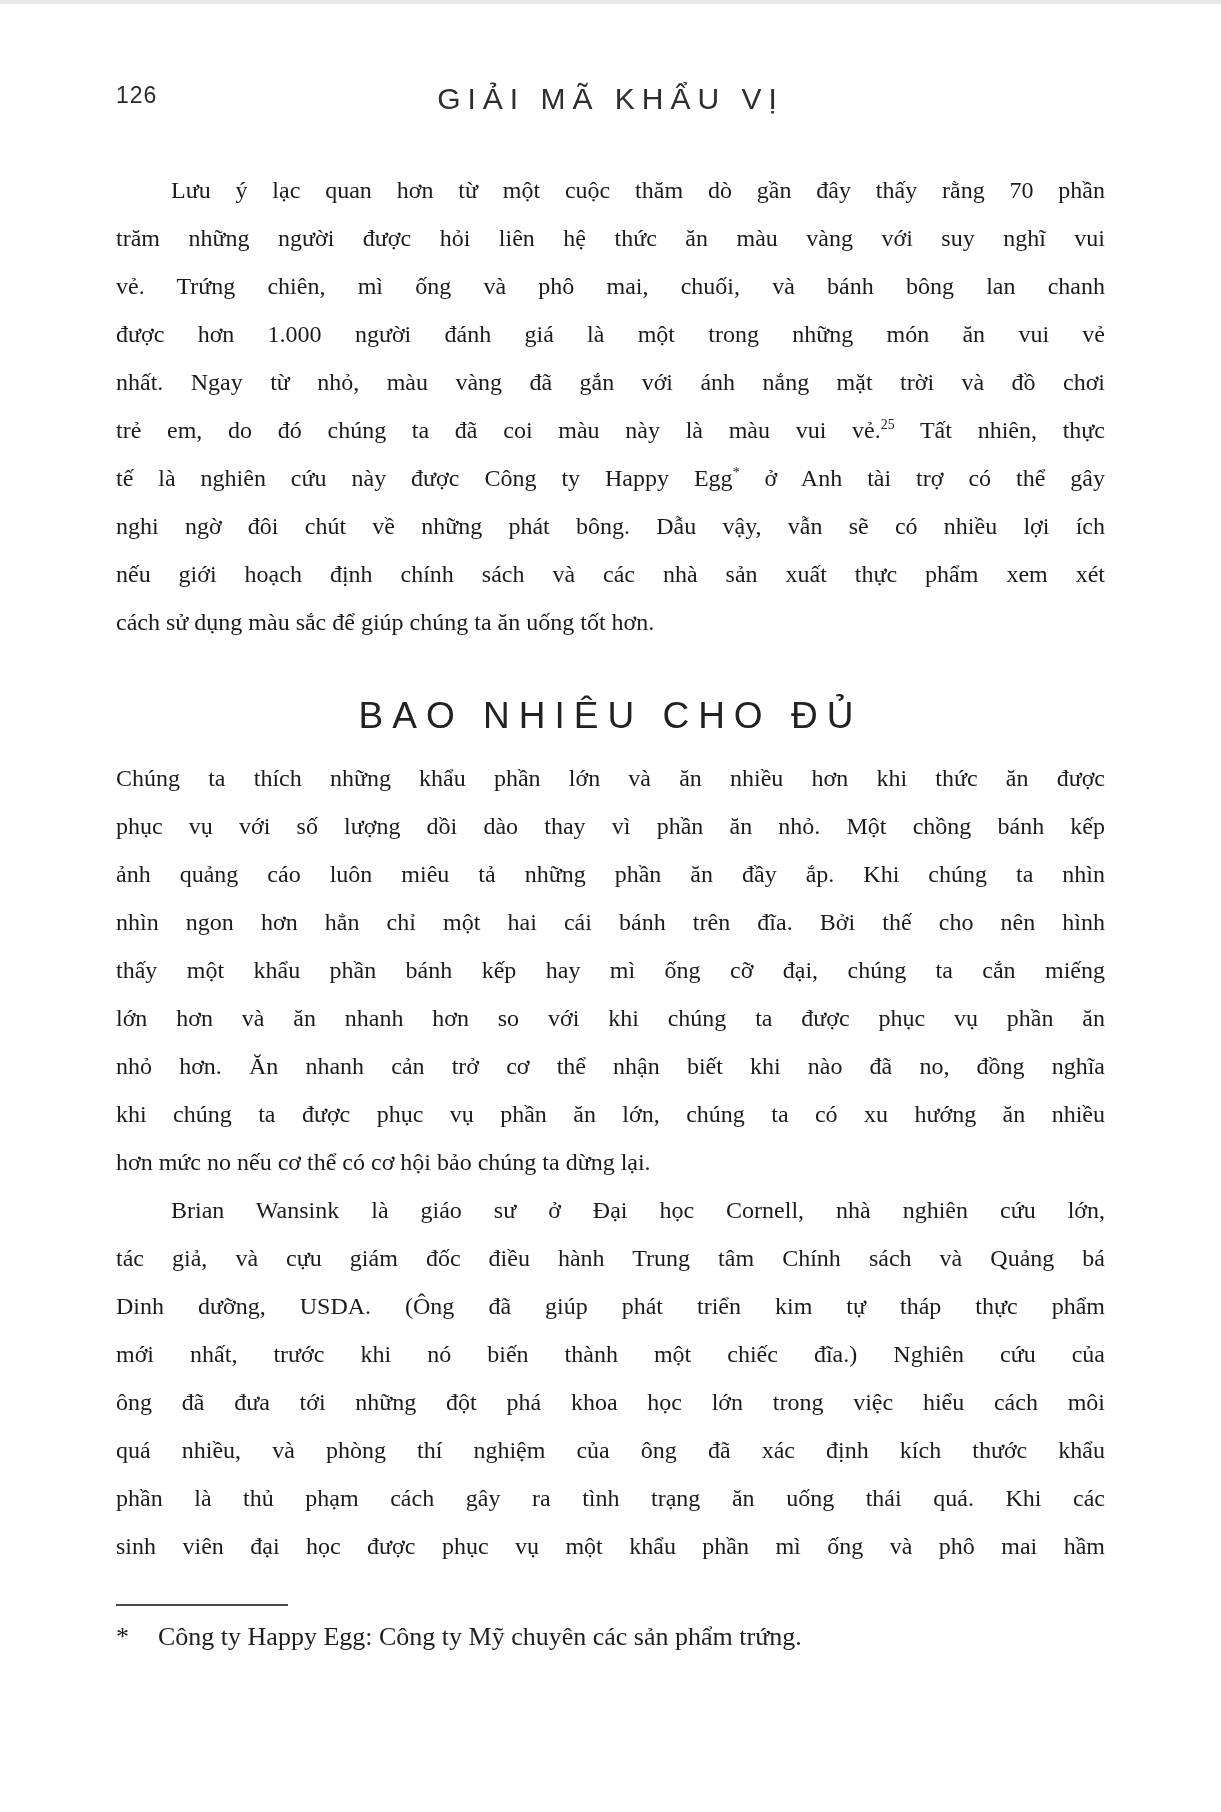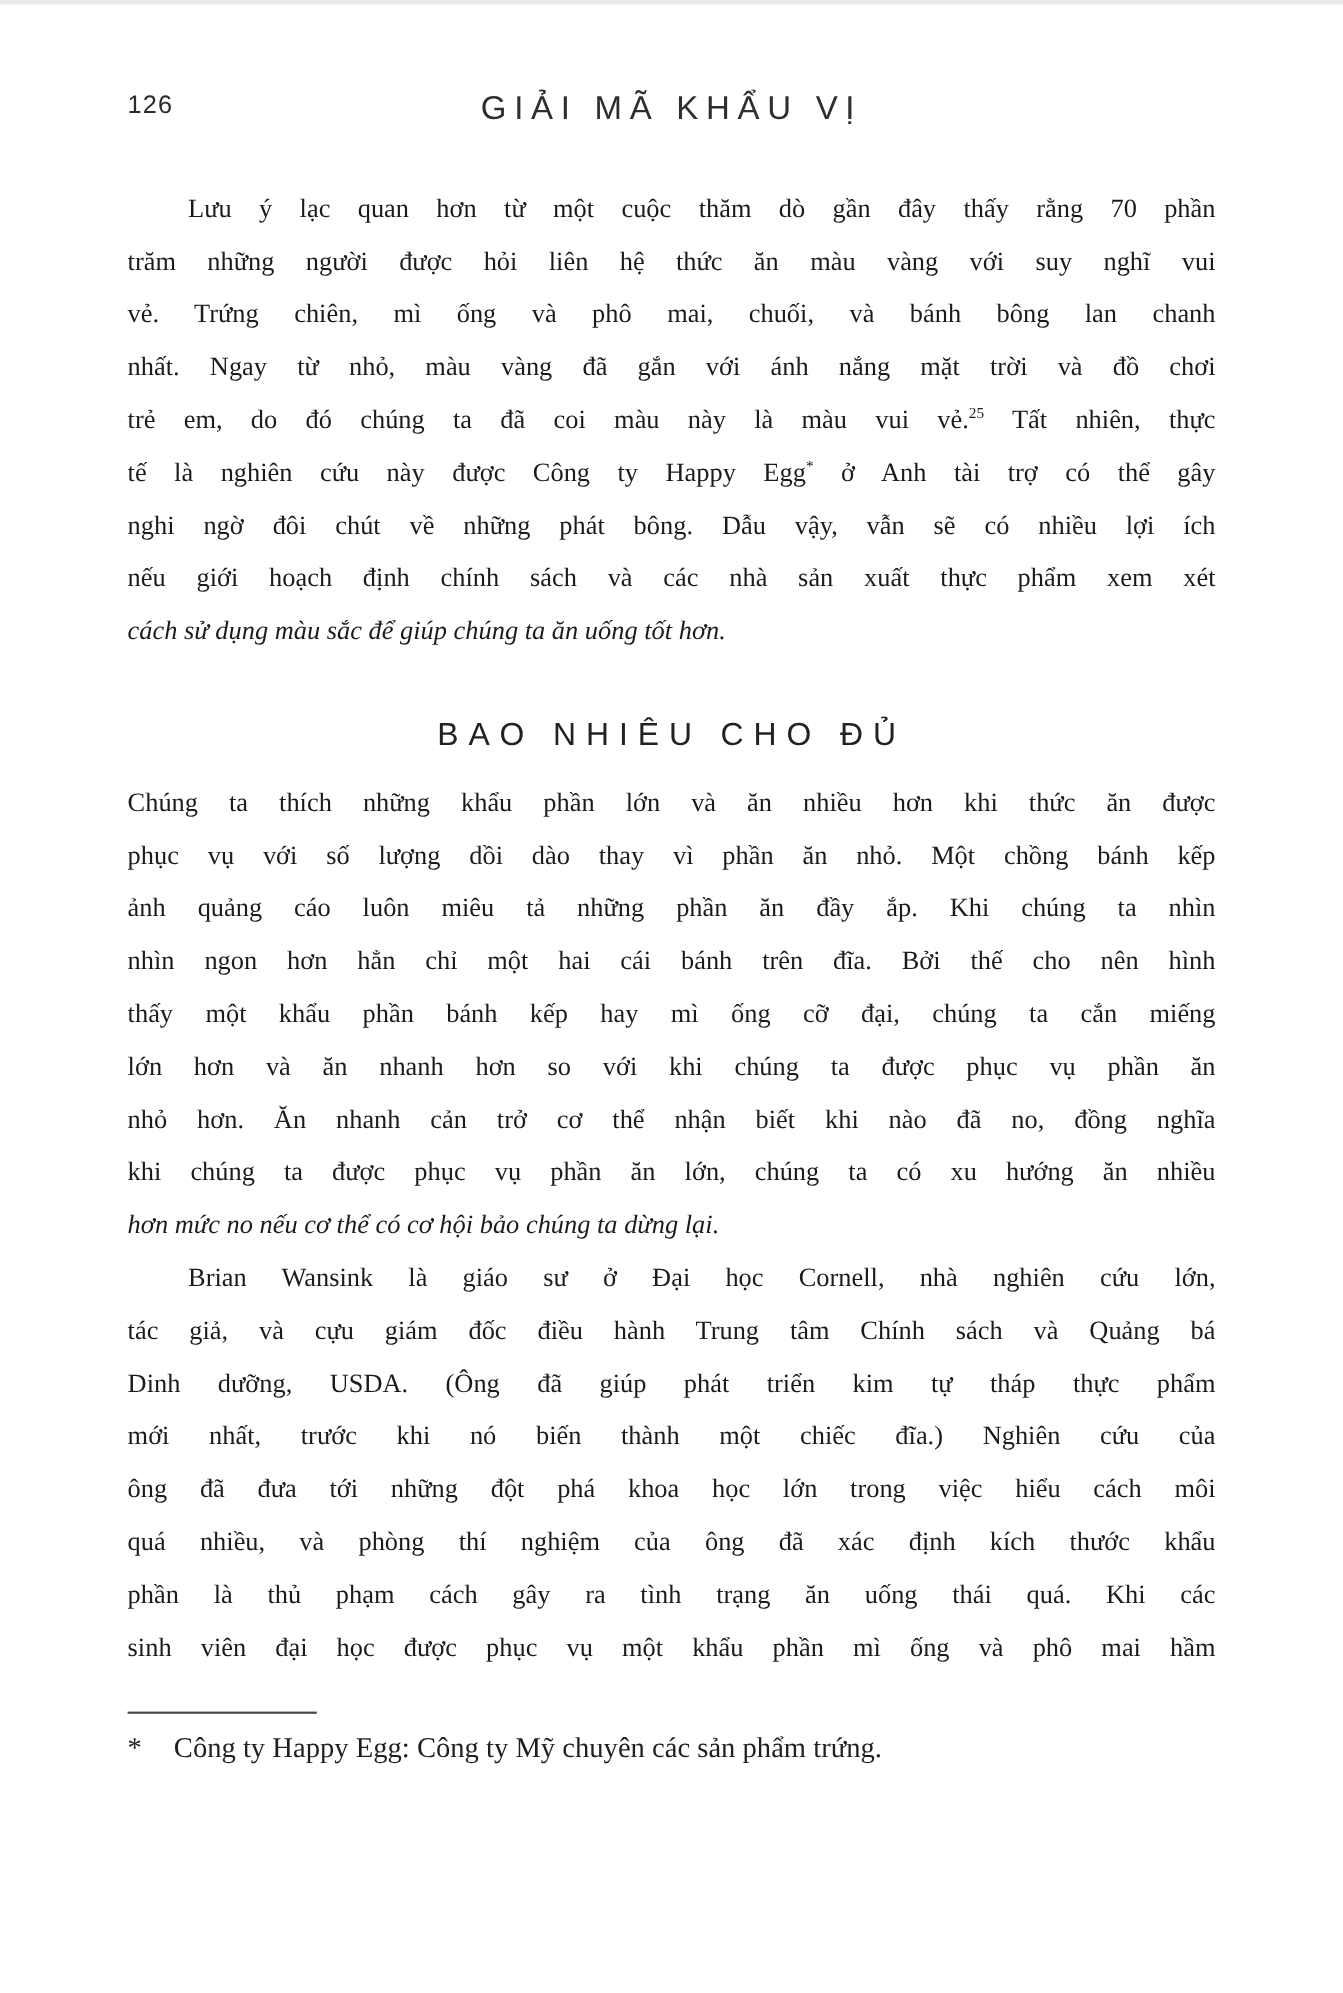--- a/index.html
+++ b/index.html
@@ -50,36 +50,35 @@
   }
   .line {
     line-height: 48px;
     text-align: justify;
     text-align-last: justify;
     -moz-text-align-last: justify;
     white-space: nowrap;
   }
   .line.short {
     text-align-last: left;
-    font-style: italic;
     -moz-text-align-last: left;
   }
   .line.first-indent {
     padding-left: 55px;
   }
   .line sup {
     font-size: 0.58em;
     line-height: 0;
     vertical-align: super;
     letter-spacing: 0;
   }
   .section-heading {
     font-family: "Liberation Sans", "DejaVu Sans", sans-serif;
     font-weight: 400;
-    font-size: 29px;
+    font-size: 37px;
     letter-spacing: 9px;
     text-align: center;
     color: #222222;
     line-height: 40px;
     margin-top: 50px;
     margin-bottom: 18px;
   }
   
   .footnote {
     margin-top: 34px;
@@ -113,20 +112,21 @@
   <div class="running-header">
     <span class="page-number">126</span>
     <div class="running-title">GIẢI MÃ KHẨU VỊ</div>
   </div>
 
   <div class="body-blocks">
       <div class="para">
         <div class="line first-indent">Lưu ý lạc quan hơn từ một cuộc thăm dò gần đây thấy rằng 70 phần</div>
         <div class="line">trăm những người được hỏi liên hệ thức ăn màu vàng với suy nghĩ vui</div>
         <div class="line">vẻ. Trứng chiên, mì ống và phô mai, chuối, và bánh bông lan chanh</div>
+        <div class="line">được hơn 1.000 người đánh giá là một trong những món ăn vui vẻ</div>
         <div class="line">nhất. Ngay từ nhỏ, màu vàng đã gắn với ánh nắng mặt trời và đồ chơi</div>
         <div class="line">trẻ em, do đó chúng ta đã coi màu này là màu vui vẻ.<sup>25</sup> Tất nhiên, thực</div>
         <div class="line">tế là nghiên cứu này được Công ty Happy Egg<sup>*</sup> ở Anh tài trợ có thể gây</div>
         <div class="line">nghi ngờ đôi chút về những phát bông. Dẫu vậy, vẫn sẽ có nhiều lợi ích</div>
         <div class="line">nếu giới hoạch định chính sách và các nhà sản xuất thực phẩm xem xét</div>
         <div class="line short">cách sử dụng màu sắc để giúp chúng ta ăn uống tốt hơn.</div>
       </div>
       <div class="section-heading">BAO NHIÊU CHO ĐỦ</div>
       <div class="para">
         <div class="line">Chúng ta thích những khẩu phần lớn và ăn nhiều hơn khi thức ăn được</div>

